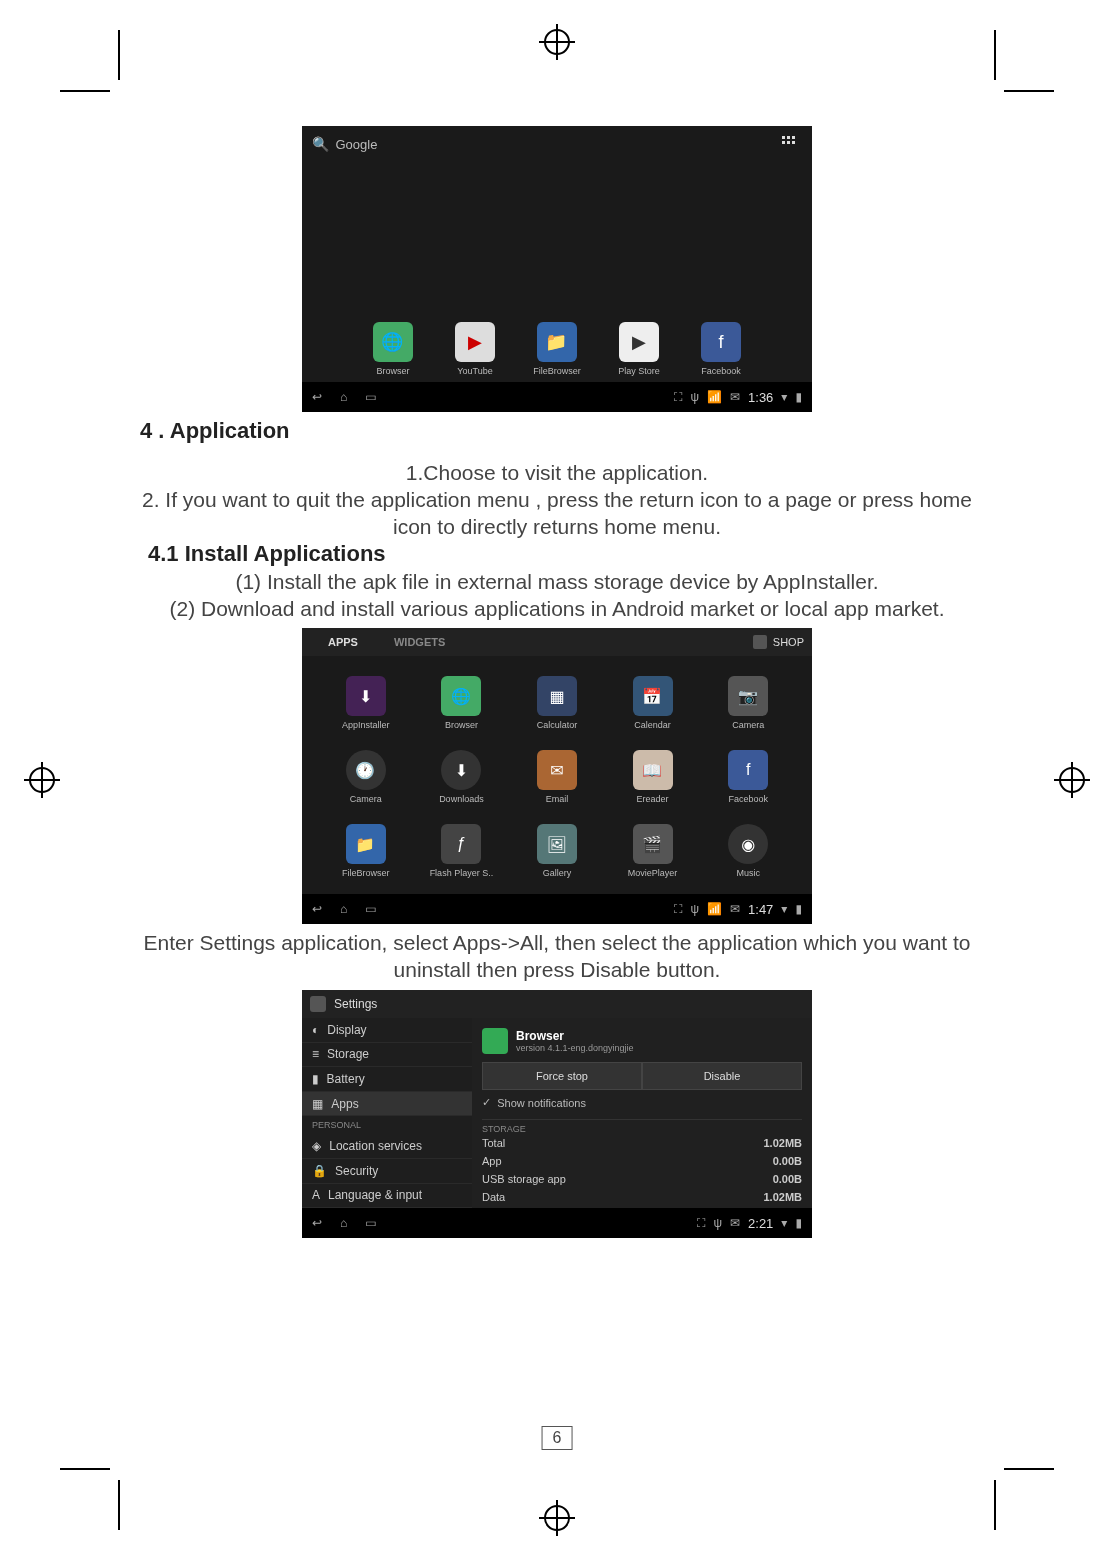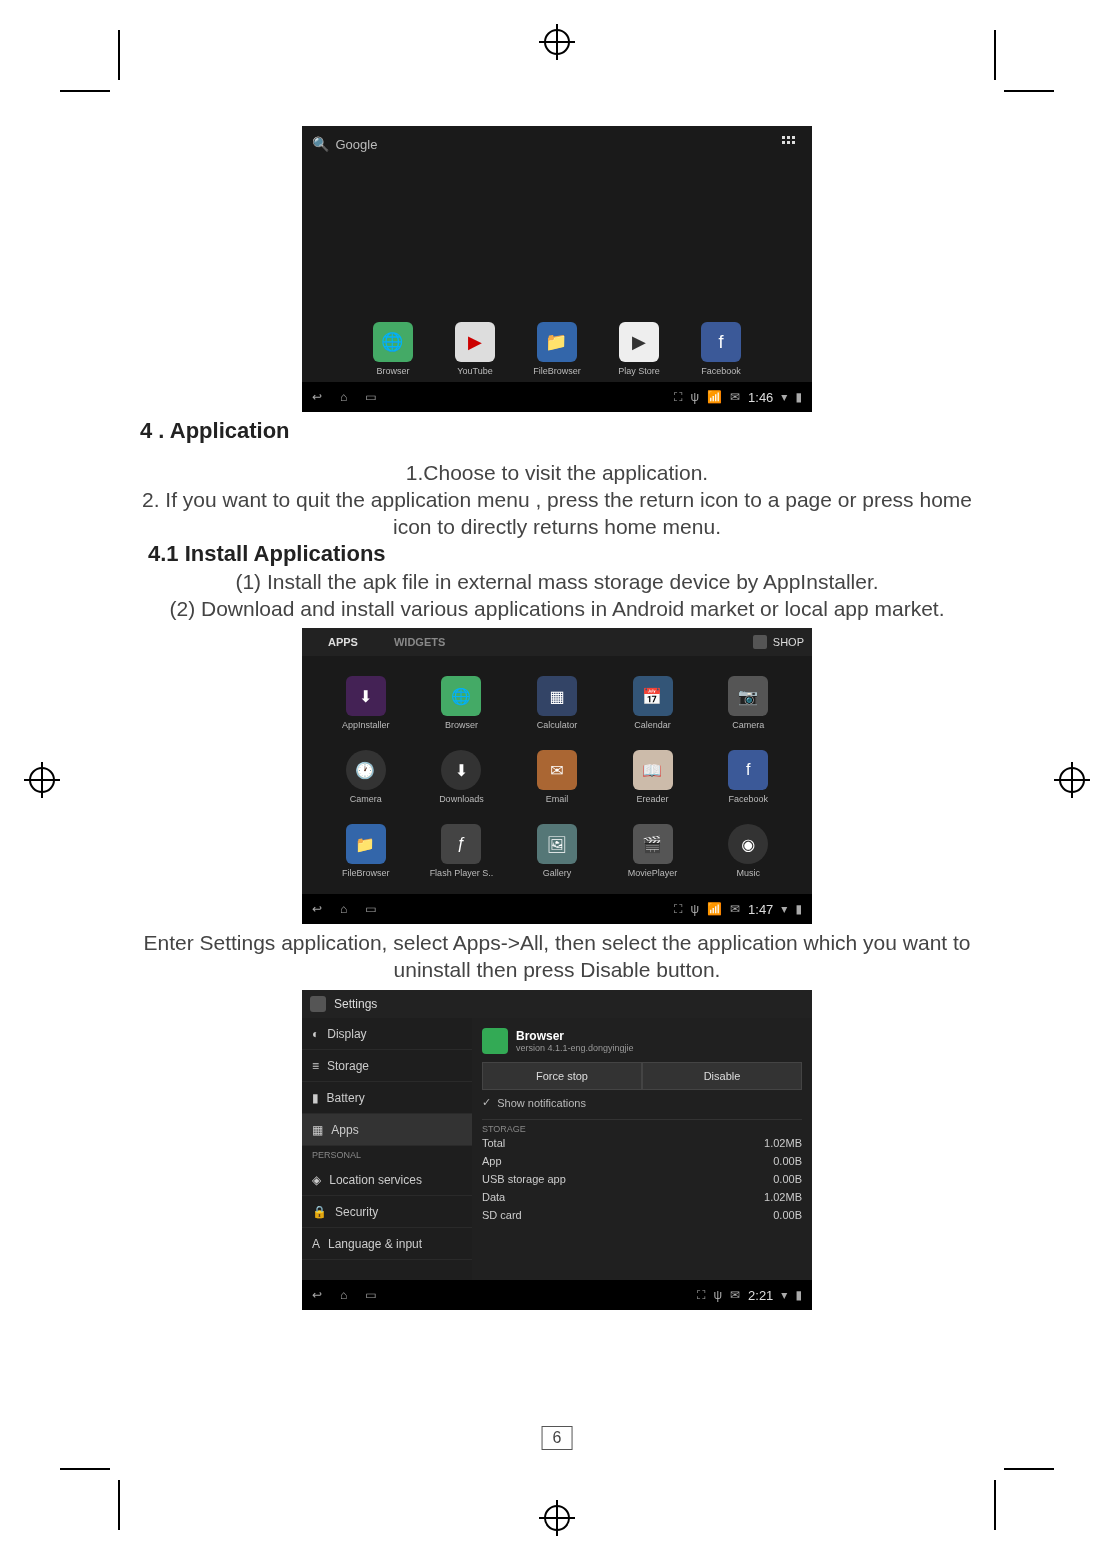--- a/index.html
+++ b/index.html
@@ -51,21 +51,21 @@
 
   
   .shot {
     margin: 6px auto 6px auto;
     background: #1a1a1a;
     color: #ddd;
     font-size: 11px;
   }
   .shot1 { width: 510px; height: 286px; position: relative; }
   .shot2 { width: 510px; height: 296px; position: relative; }
-  .shot3 { width: 510px; height: 320px; position: relative; }
+  .shot3 { width: 510px; height: 248px; position: relative; }
 
   .search-pill {
     position: absolute; top: 10px; left: 10px;
     display: flex; align-items: center; gap: 6px;
     color: #bbb; font-size: 13px;
   }
   .grid-icon {
     position: absolute; top: 10px; right: 14px;
     width: 16px; height: 16px; color: #ddd;
     display: grid; grid-template-columns: repeat(3,3px); grid-template-rows: repeat(2,3px); gap: 2px;
@@ -107,21 +107,21 @@
   .s3-main .apphdr { display:flex; align-items:center; gap:8px; padding:4px 0 8px 0;}
   .s3-main .apphdr .ico { width:26px; height:26px; border-radius:4px; background:#3a5; }
   .s3-main .apphdr .txt .t1 { font-weight:bold; color:#fff; font-size:12px;}
   .s3-main .apphdr .txt .t2 { font-size:9px; color:#999;}
   .s3-main .btnrow { display:flex; }
   .s3-main .btn { flex:1; height:28px; background:#333; display:flex; align-items:center; justify-content:center; color:#ddd; font-size:11px; border:1px solid #444;}
   .s3-main .chk { display:flex; align-items:center; gap:6px; padding:6px 0; font-size:11px; color:#bbb;}
   .s3-main .sect { font-size:9px; color:#888; margin-top:4px; border-top:1px solid #333; padding-top:4px;}
   .s3-main .row { display:flex; justify-content:space-between; padding:3px 0; font-size:11px;}
   .s3-main .row .k { color:#ccc; }
-  .s3-main .row .v { color:#ccc; }
+  .s3-main .row .v { color:#ccc;font-weight:bold; }
 
   .pagenum {
     position:absolute; bottom: 10px; left:50%; transform:translateX(-50%);
     border:1px solid #555; padding:2px 10px; font-size:16px; color:#444;
   }
 
   .mag { font-size: 14px; }
 </style>
 </head>
 <body>
@@ -206,21 +206,21 @@
         <div class="nav-left">
           <span>↩</span>
           <span>⌂</span>
           <span>▭</span>
         </div>
         <div class="nav-right">
           <span>⛶</span>
           <span>ψ</span>
           <span>📶</span>
           <span>✉</span>
-          <span class="time">1:46</span>
+          <span class="time">1:36</span>
           <span>▾</span>
           <span>▮</span>
         </div>
       </div>
     </div>
 
     <h3 class="section">4 . Application</h3>
     <p class="body">1.Choose to visit  the application.</p>
     <p class="body">2. If  you want to quit the application  menu , press  the   return icon to a page or press home  icon to  directly  returns  home   menu.</p>
 

